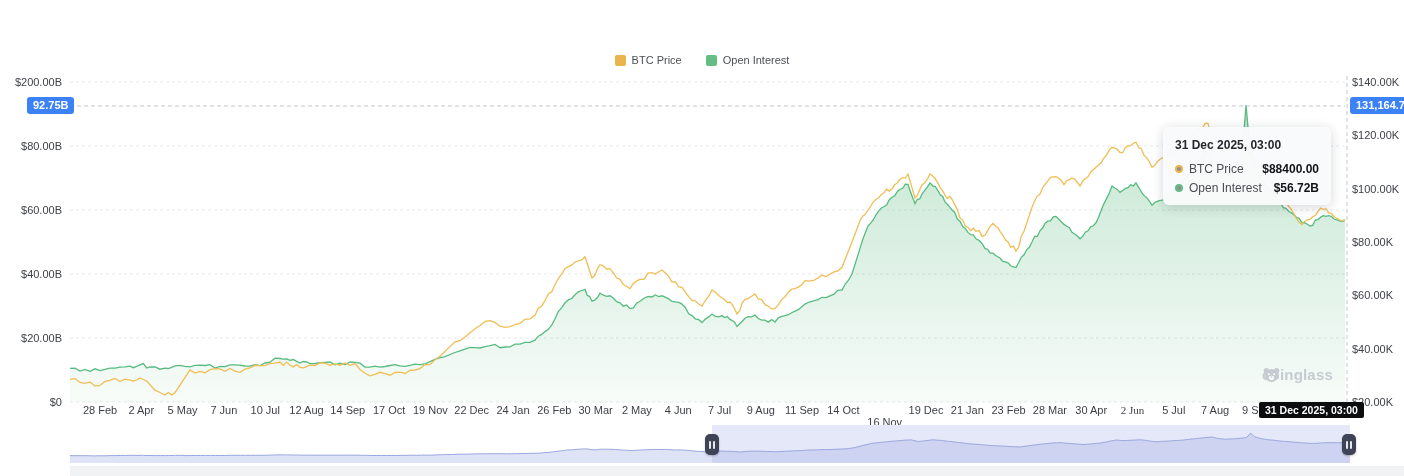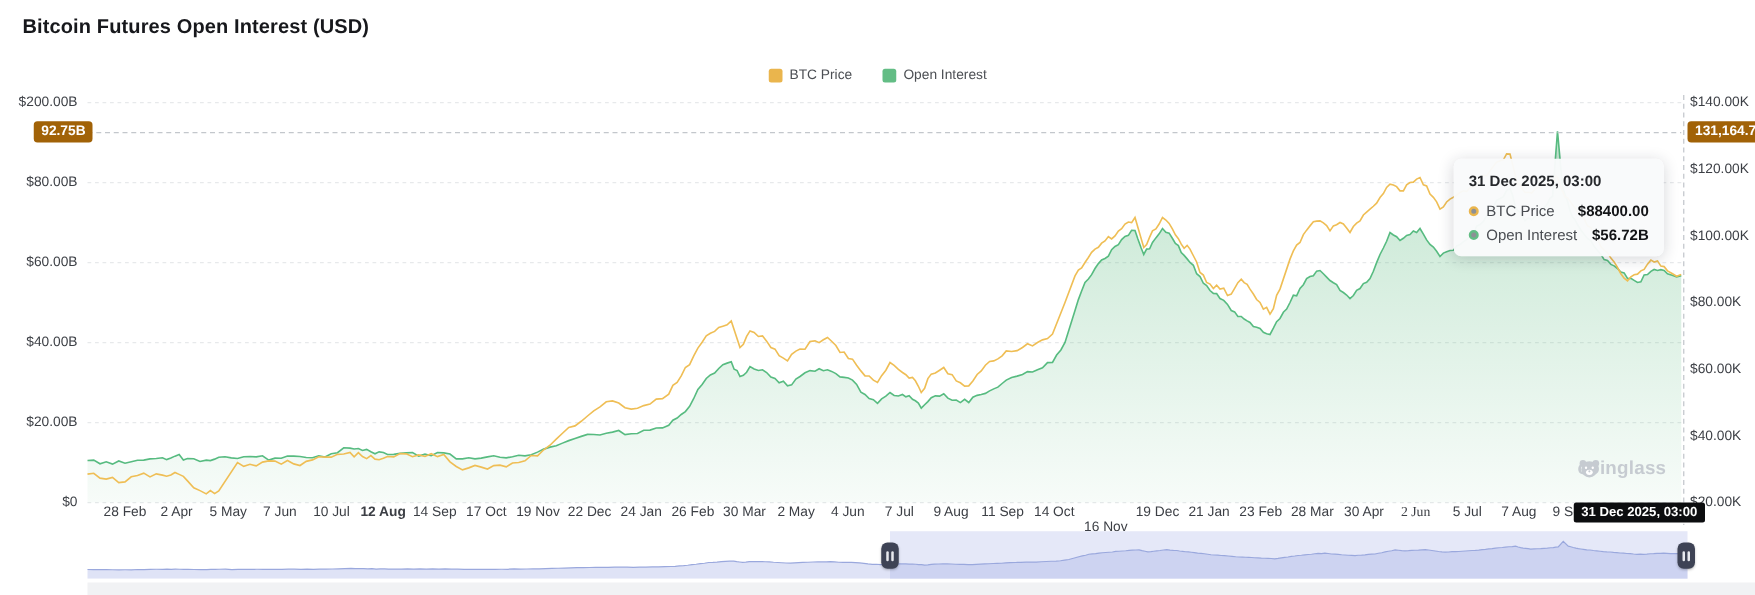--- a/index.html
+++ b/index.html
@@ -13,21 +13,21 @@
   .legend-item { display:flex; align-items:center; gap:6px; font-size:11px; color:#4c4f54; }
   .legend-swatch { width:11px; height:11px; border-radius:2px; display:inline-block; }
 
   svg { position:absolute; left:0; top:0; }
 
   .yl { position:absolute; font-size:11px; color:#3c3f45; }
   .yl-left  { right:1342px; text-align:right; white-space:nowrap; }
   .yl-right { left:1352px; text-align:left; white-space:nowrap; }
   .xl { position:absolute; top:404px; font-size:11px; color:#3c3f45; transform:translateX(-50%); white-space:nowrap; }
 
-  .axis-badge { position:absolute; background:#a16207; color:#ffffff; font-size:11px; font-weight:700;
+  .axis-badge { position:absolute; background:#3b82f6; color:#ffffff; font-size:11px; font-weight:700;
                 border-radius:3px; padding:2px 6px; line-height:13px; white-space:nowrap; }
   .badge-left  { left:27px; top:97px; }
   .badge-right { left:1350px; top:97px; width:54px; overflow:hidden; border-top-right-radius:0; border-bottom-right-radius:0; }
 
   .date-badge { position:absolute; left:1259px; top:402px; background:#0c0d0f; color:#ffffff;
                 font-size:10.5px; font-weight:700; border-radius:2px; padding:2px 6px; white-space:nowrap; }
 
   .tooltip { position:absolute; left:1163px; top:127px; width:168px;
              background:rgba(249,250,251,0.97); border-radius:6px;
              box-shadow:0 2px 12px rgba(30,35,50,0.18); padding:11px 12px 10px 12px; }
@@ -48,21 +48,20 @@
   .handle-left  { left:705px; }
   .handle-right { left:1342px; }
 
   .bottom-strip { position:absolute; left:70px; top:466px; width:1334px; height:10px; background:#f1f2f4; }
 </style>
 </head>
 <body>
 
 <div id="stage">
 
-  <div class="title">Bitcoin Futures Open Interest (USD)</div>
 
   <div class="legend">
     <div class="legend-item">
       <span class="legend-swatch" style="background: rgb(234, 181, 77);"></span>
       <span>BTC Price</span>
     </div>
     <div class="legend-item">
       <span class="legend-swatch" style="background: rgb(99, 189, 133);"></span>
       <span>Open Interest</span>
     </div>
@@ -106,21 +105,21 @@
       <div class="yl yl-right" style="top: 289.333px;">$60.00K</div>
       <div class="yl yl-right" style="top: 342.667px;">$40.00K</div>
       <div class="yl yl-right" style="top: 396px;">$20.00K</div>
     </div>
   <div id="x-labels">
       <div class="xl" style="left: 100px;">28 Feb</div>
       <div class="xl" style="left: 141.3px;">2 Apr</div>
       <div class="xl" style="left: 182.6px;">5 May</div>
       <div class="xl" style="left: 223.9px;">7 Jun</div>
       <div class="xl" style="left: 265.2px;">10 Jul</div>
-      <div class="xl" style="left: 306.5px; font-weight: bold;">12 Aug</div>
+      <div class="xl" style="left: 306.5px;">12 Aug</div>
       <div class="xl" style="left: 347.8px;">14 Sep</div>
       <div class="xl" style="left: 389.1px;">17 Oct</div>
       <div class="xl" style="left: 430.4px; text-align: right;">19 Nov</div>
       <div class="xl" style="left: 471.7px;">22 Dec</div>
       <div class="xl" style="left: 513px;">24 Jan</div>
       <div class="xl" style="left: 554.3px;">26 Feb</div>
       <div class="xl" style="left: 595.6px;">30 Mar</div>
       <div class="xl" style="left: 636.9px;">2 May</div>
       <div class="xl" style="left: 678.2px;">4 Jun</div>
       <div class="xl" style="left: 719.5px;">7 Jul</div>

